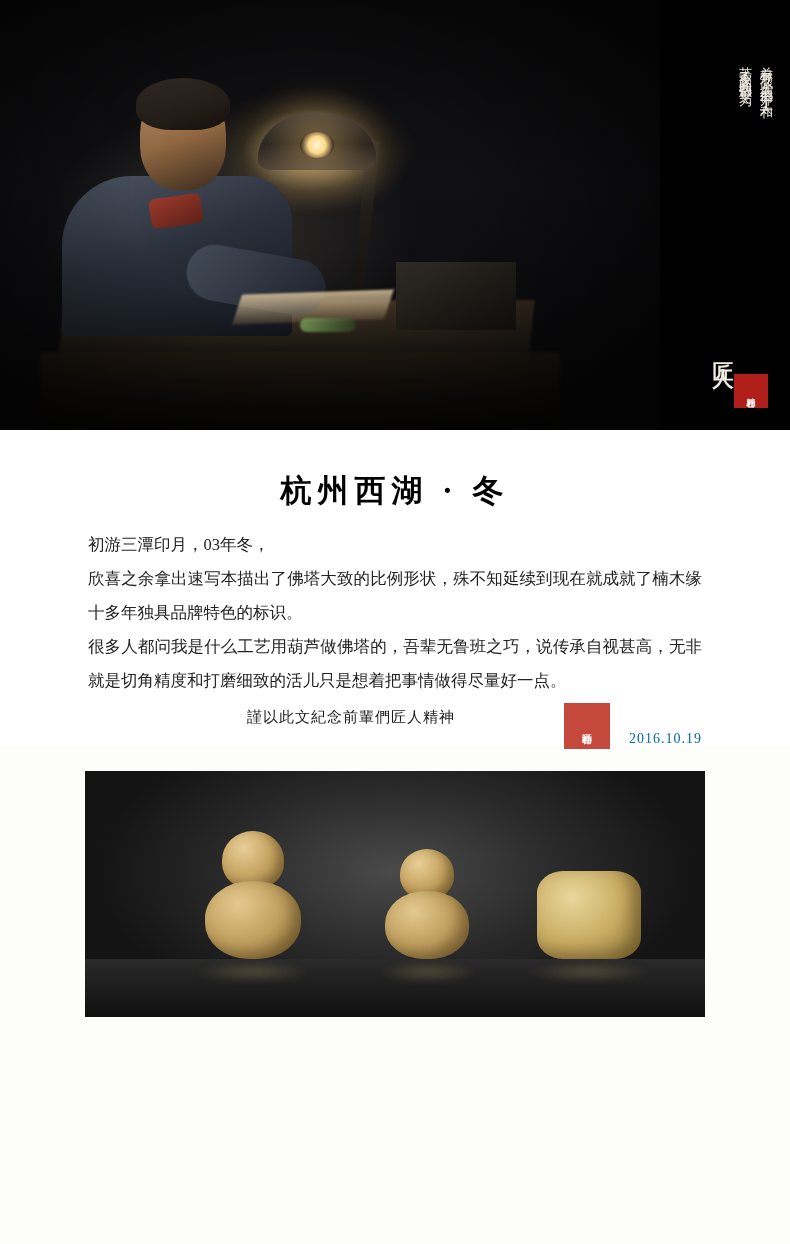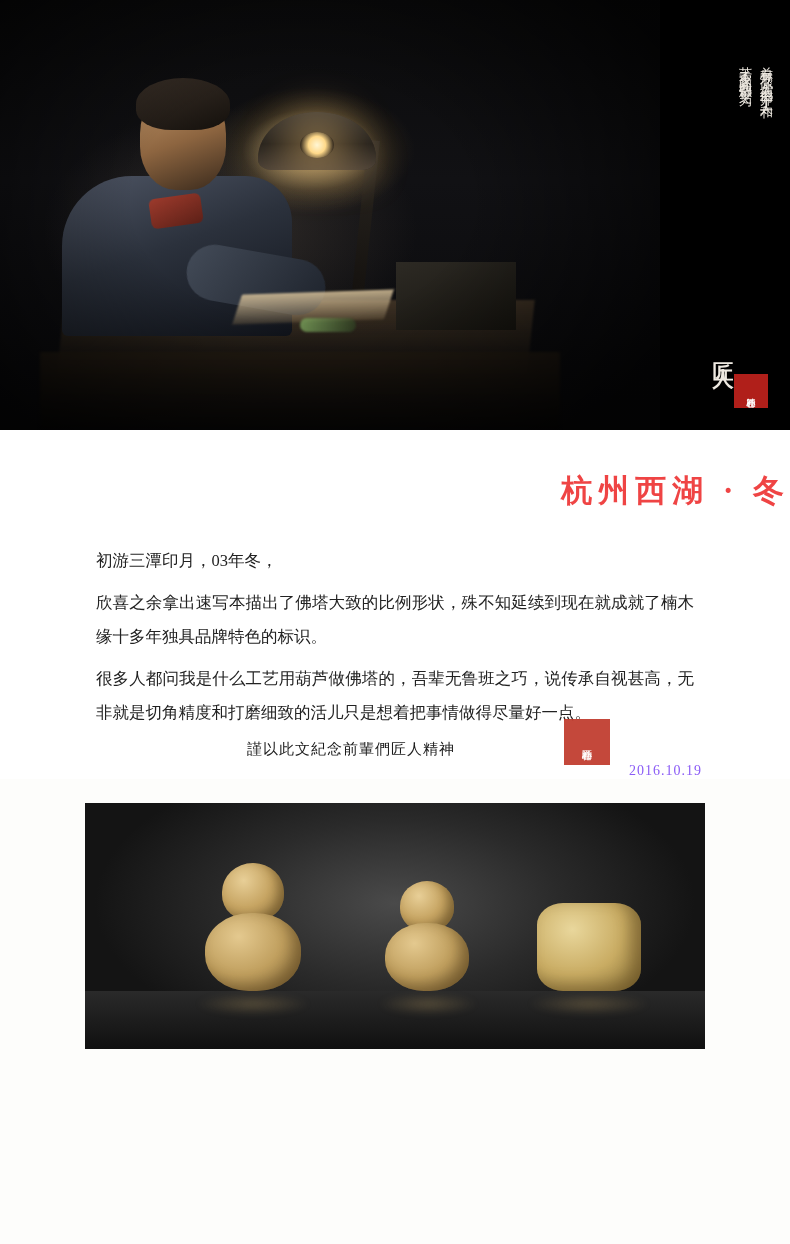--- a/index.html
+++ b/index.html
@@ -238,54 +238,54 @@
   }
 
   
   .article {
     position: relative;
     width: 790px;
     background: #fff;
     padding: 22px 0 0 0;
   }
   .title {
-    text-align: right;
+    text-align: center;
     font-size: 31px;
     font-weight: bold;
     letter-spacing: 6px;
-    color: #ef4444;
+    color: #000000;
     font-family: "Liberation Serif", "DejaVu Serif", serif;
-    margin: 18px 0 32px 0;
+    margin: 18px 0 16px 0;
   }
   .body-text {
     margin: 0 88px 0 88px;
     font-size: 16.5px;
     line-height: 34px;
     color: #222;
     text-align: justify;
     font-family: "Liberation Serif", "DejaVu Serif", serif;
     position: relative;
   }
   .para {
-    margin: 8px;
+    margin: 0;
     text-indent: 0;
     font-family: Liberation Serif, serif;
   }
   .sign {
     margin: 10px 88px 0 0;
     text-align: center;
     font-size: 15px;
     color: #1a1a1a;
     letter-spacing: 1px;
   }
   .date {
     margin: 4px 88px 0 0;
     text-align: right;
     font-size: 14px;
-    color: #8b5cf6;
+    color: #0369a1;
     letter-spacing: 1px;
   }
   .seal-doc {
     position: absolute;
     width: 46px;
     height: 46px;
     background: #c0392b;
     color: #fff;
     font-size: 10px;
     line-height: 11px;

